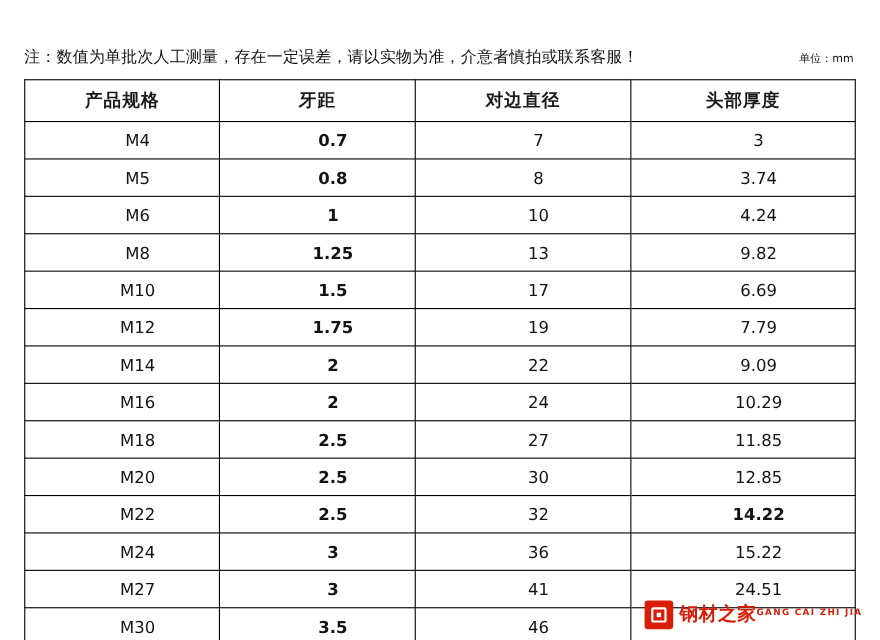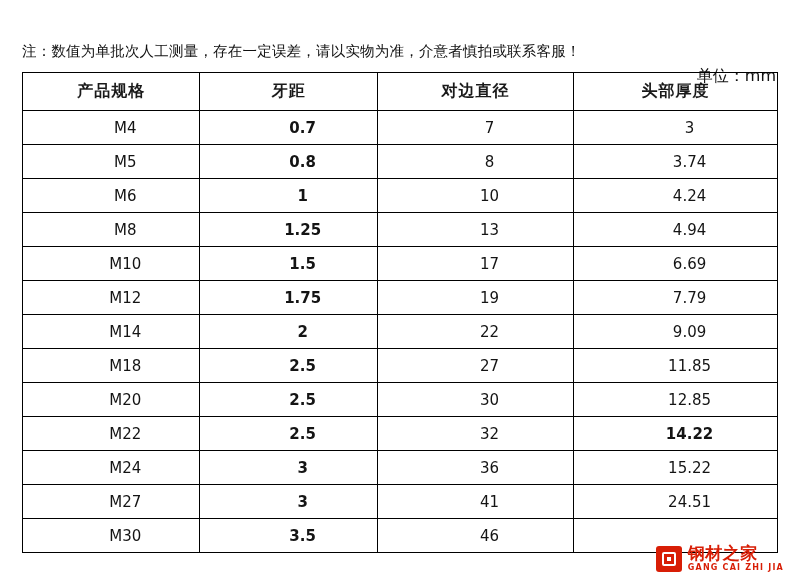--- a/index.html
+++ b/index.html
@@ -28,23 +28,22 @@
     font-size: 14.5px;
     letter-spacing: 0.2px;
     color: #111;
     white-space: nowrap;
     margin-top: 24px;
   }
   .unit {
     position: absolute;
     right: 24px;
     top: 46px;
-    font-size: 16px;
+    font-size: 10px;
     color: #111;
-    margin-top: 20px;
   }
   .table-wrap {
     position: absolute;
     left: 22px;
     top: 72px;
     width: 756px;
   }
   table.spec {
     border-collapse: collapse;
     width: 756px;
@@ -108,21 +107,21 @@
     content: "";
     position: absolute;
     left: 11px;
     top: 11px;
     width: 4px;
     height: 4px;
     background: #fff;
   }
   .wm-text {
     display: flex;
-    flex-direction: column;
+    flex-direction: row;
     line-height: 1;
   }
   .wm-main {
     font-size: 17px;
     font-weight: bold;
     color: #d81e06;
     letter-spacing: 0.5px;
   }
   .wm-sub {
     font-size: 8px;
@@ -173,39 +172,45 @@
           <tr>
             <td>M6</td>
             <td class="bold">1</td>
             <td>10</td>
             <td>4.24</td>
           </tr>
           <tr>
             <td>M8</td>
             <td class="bold">1.25</td>
             <td>13</td>
-            <td>4.94</td>
+            <td>9.82</td>
           </tr>
           <tr>
             <td>M10</td>
             <td class="bold">1.5</td>
             <td>17</td>
             <td>6.69</td>
           </tr>
           <tr>
             <td>M12</td>
             <td class="bold">1.75</td>
             <td>19</td>
             <td>7.79</td>
           </tr>
           <tr>
             <td>M14</td>
             <td class="bold">2</td>
             <td>22</td>
             <td>9.09</td>
+          </tr>
+          <tr>
+            <td>M16</td>
+            <td class="bold">2</td>
+            <td>24</td>
+            <td>10.29</td>
           </tr>
           <tr>
             <td>M18</td>
             <td class="bold">2.5</td>
             <td>27</td>
             <td>11.85</td>
           </tr>
           <tr>
             <td>M20</td>
             <td class="bold">2.5</td>

